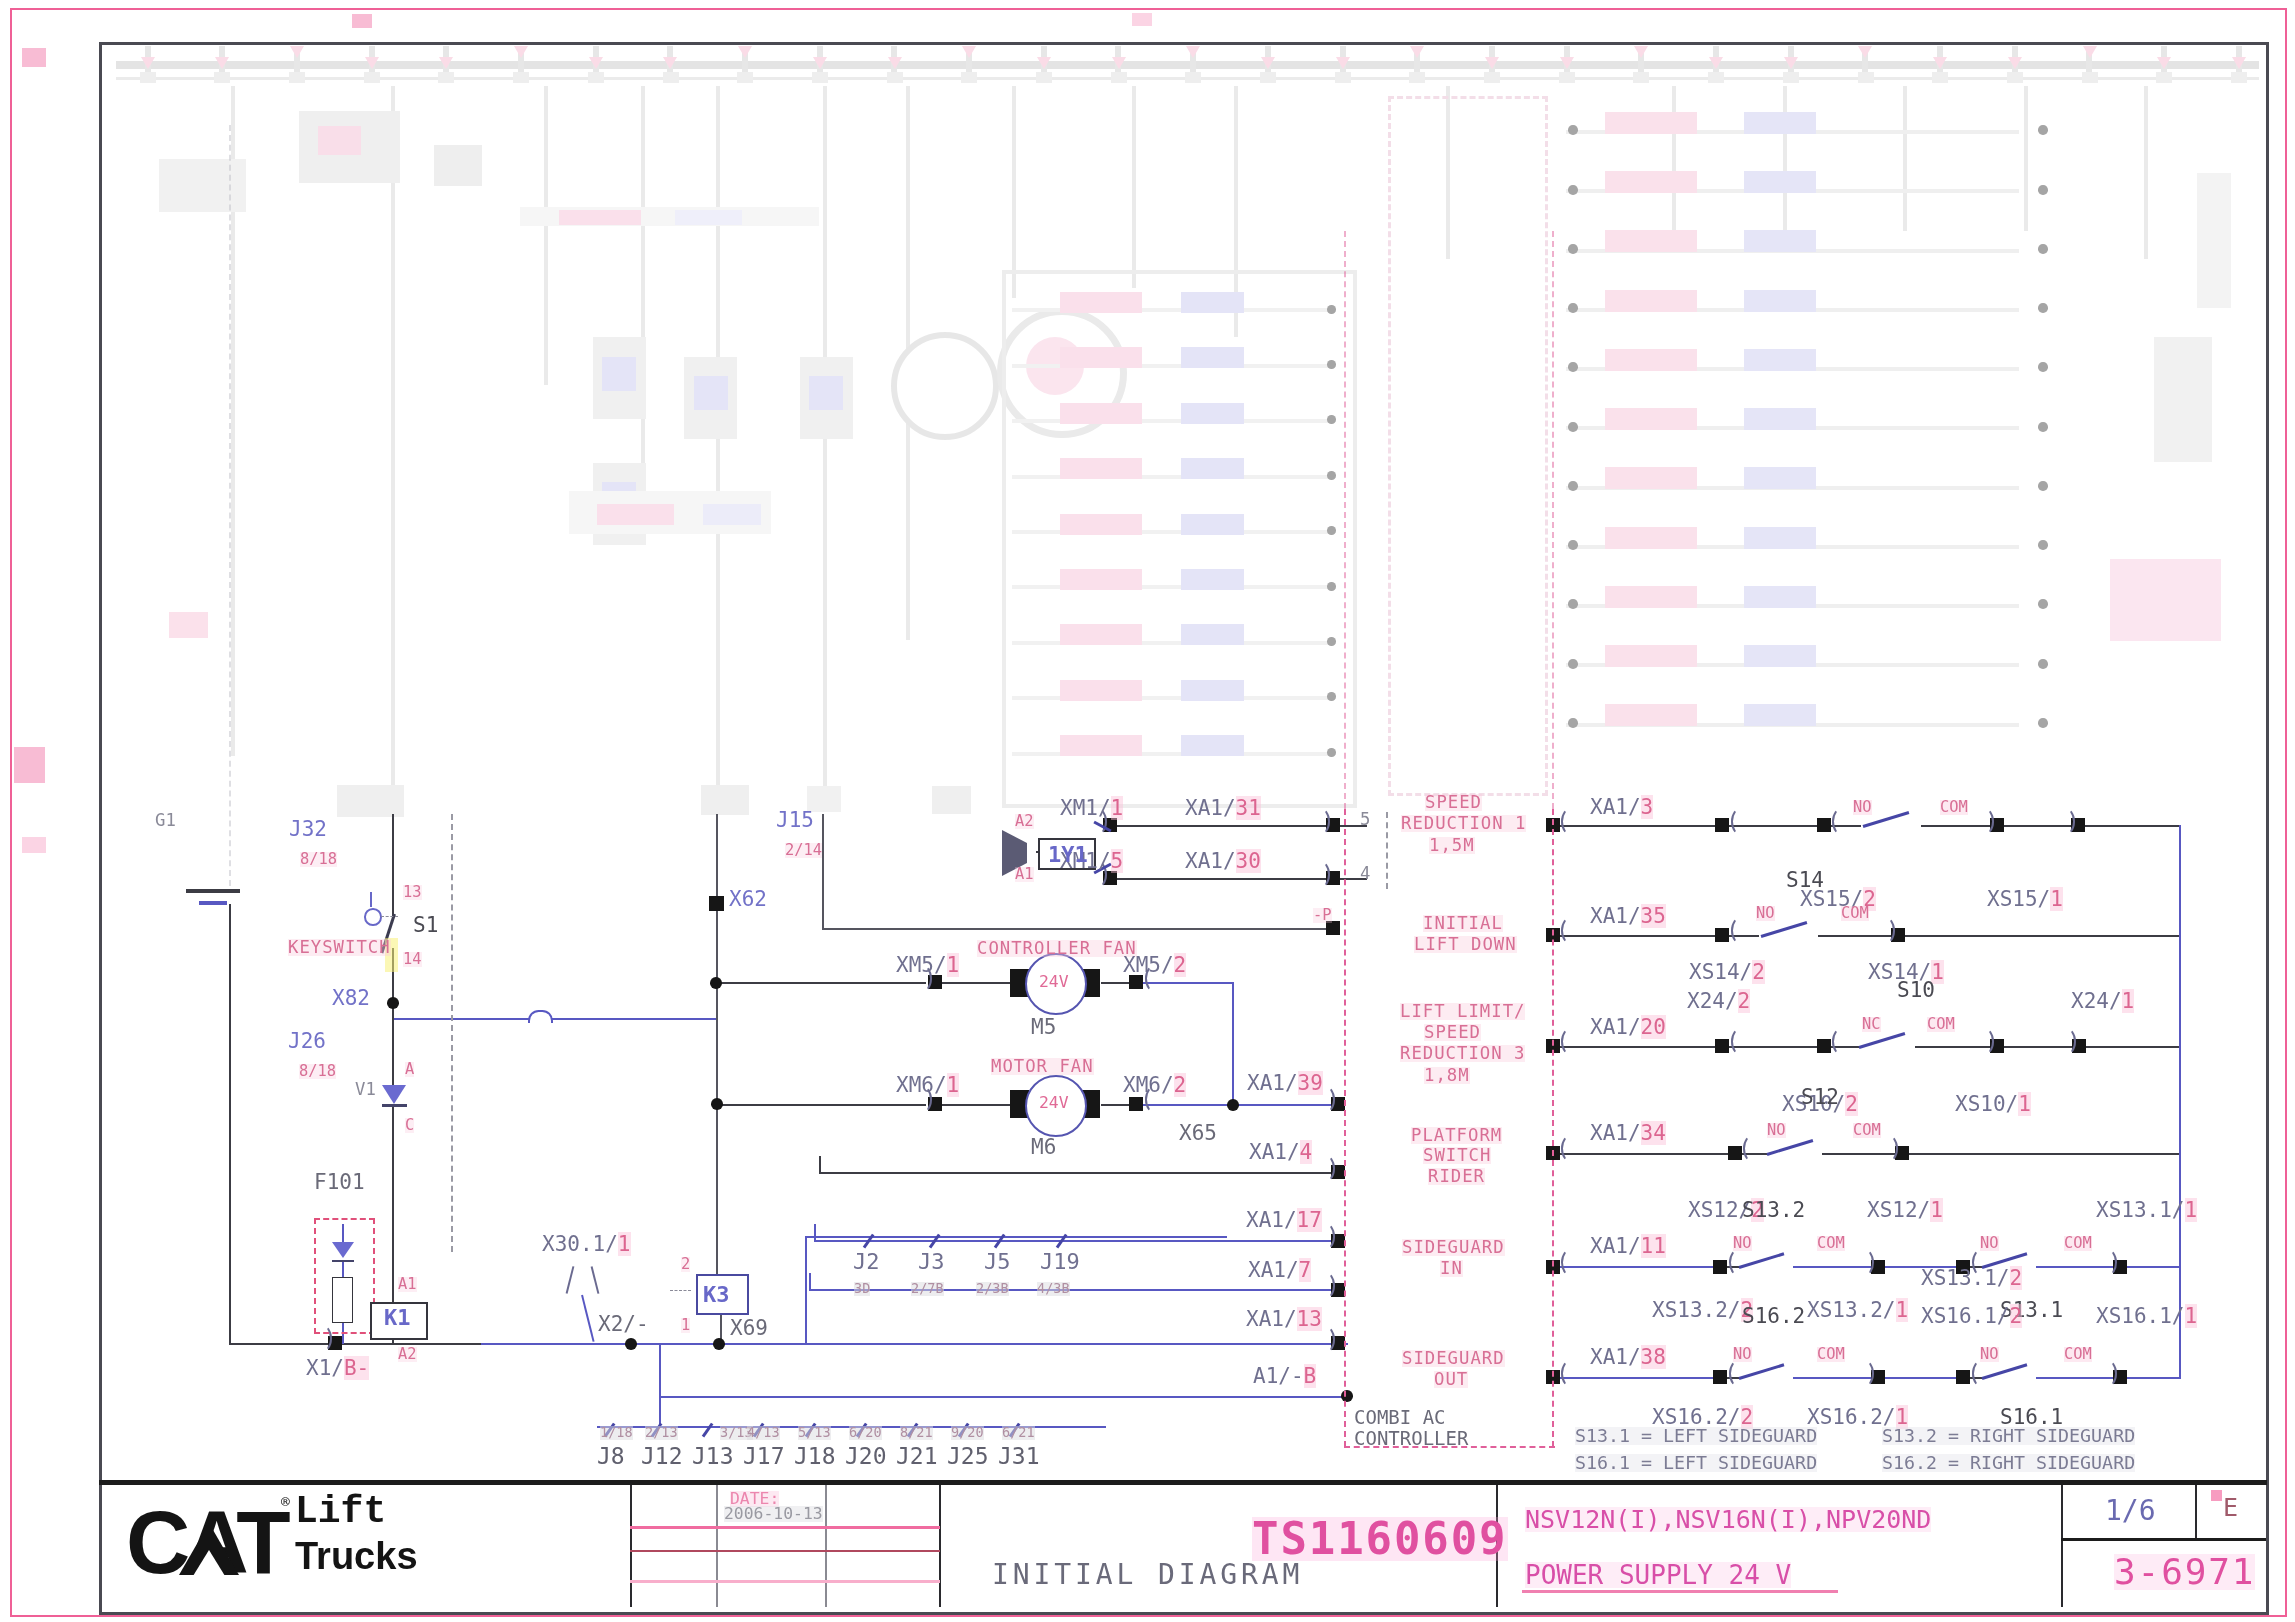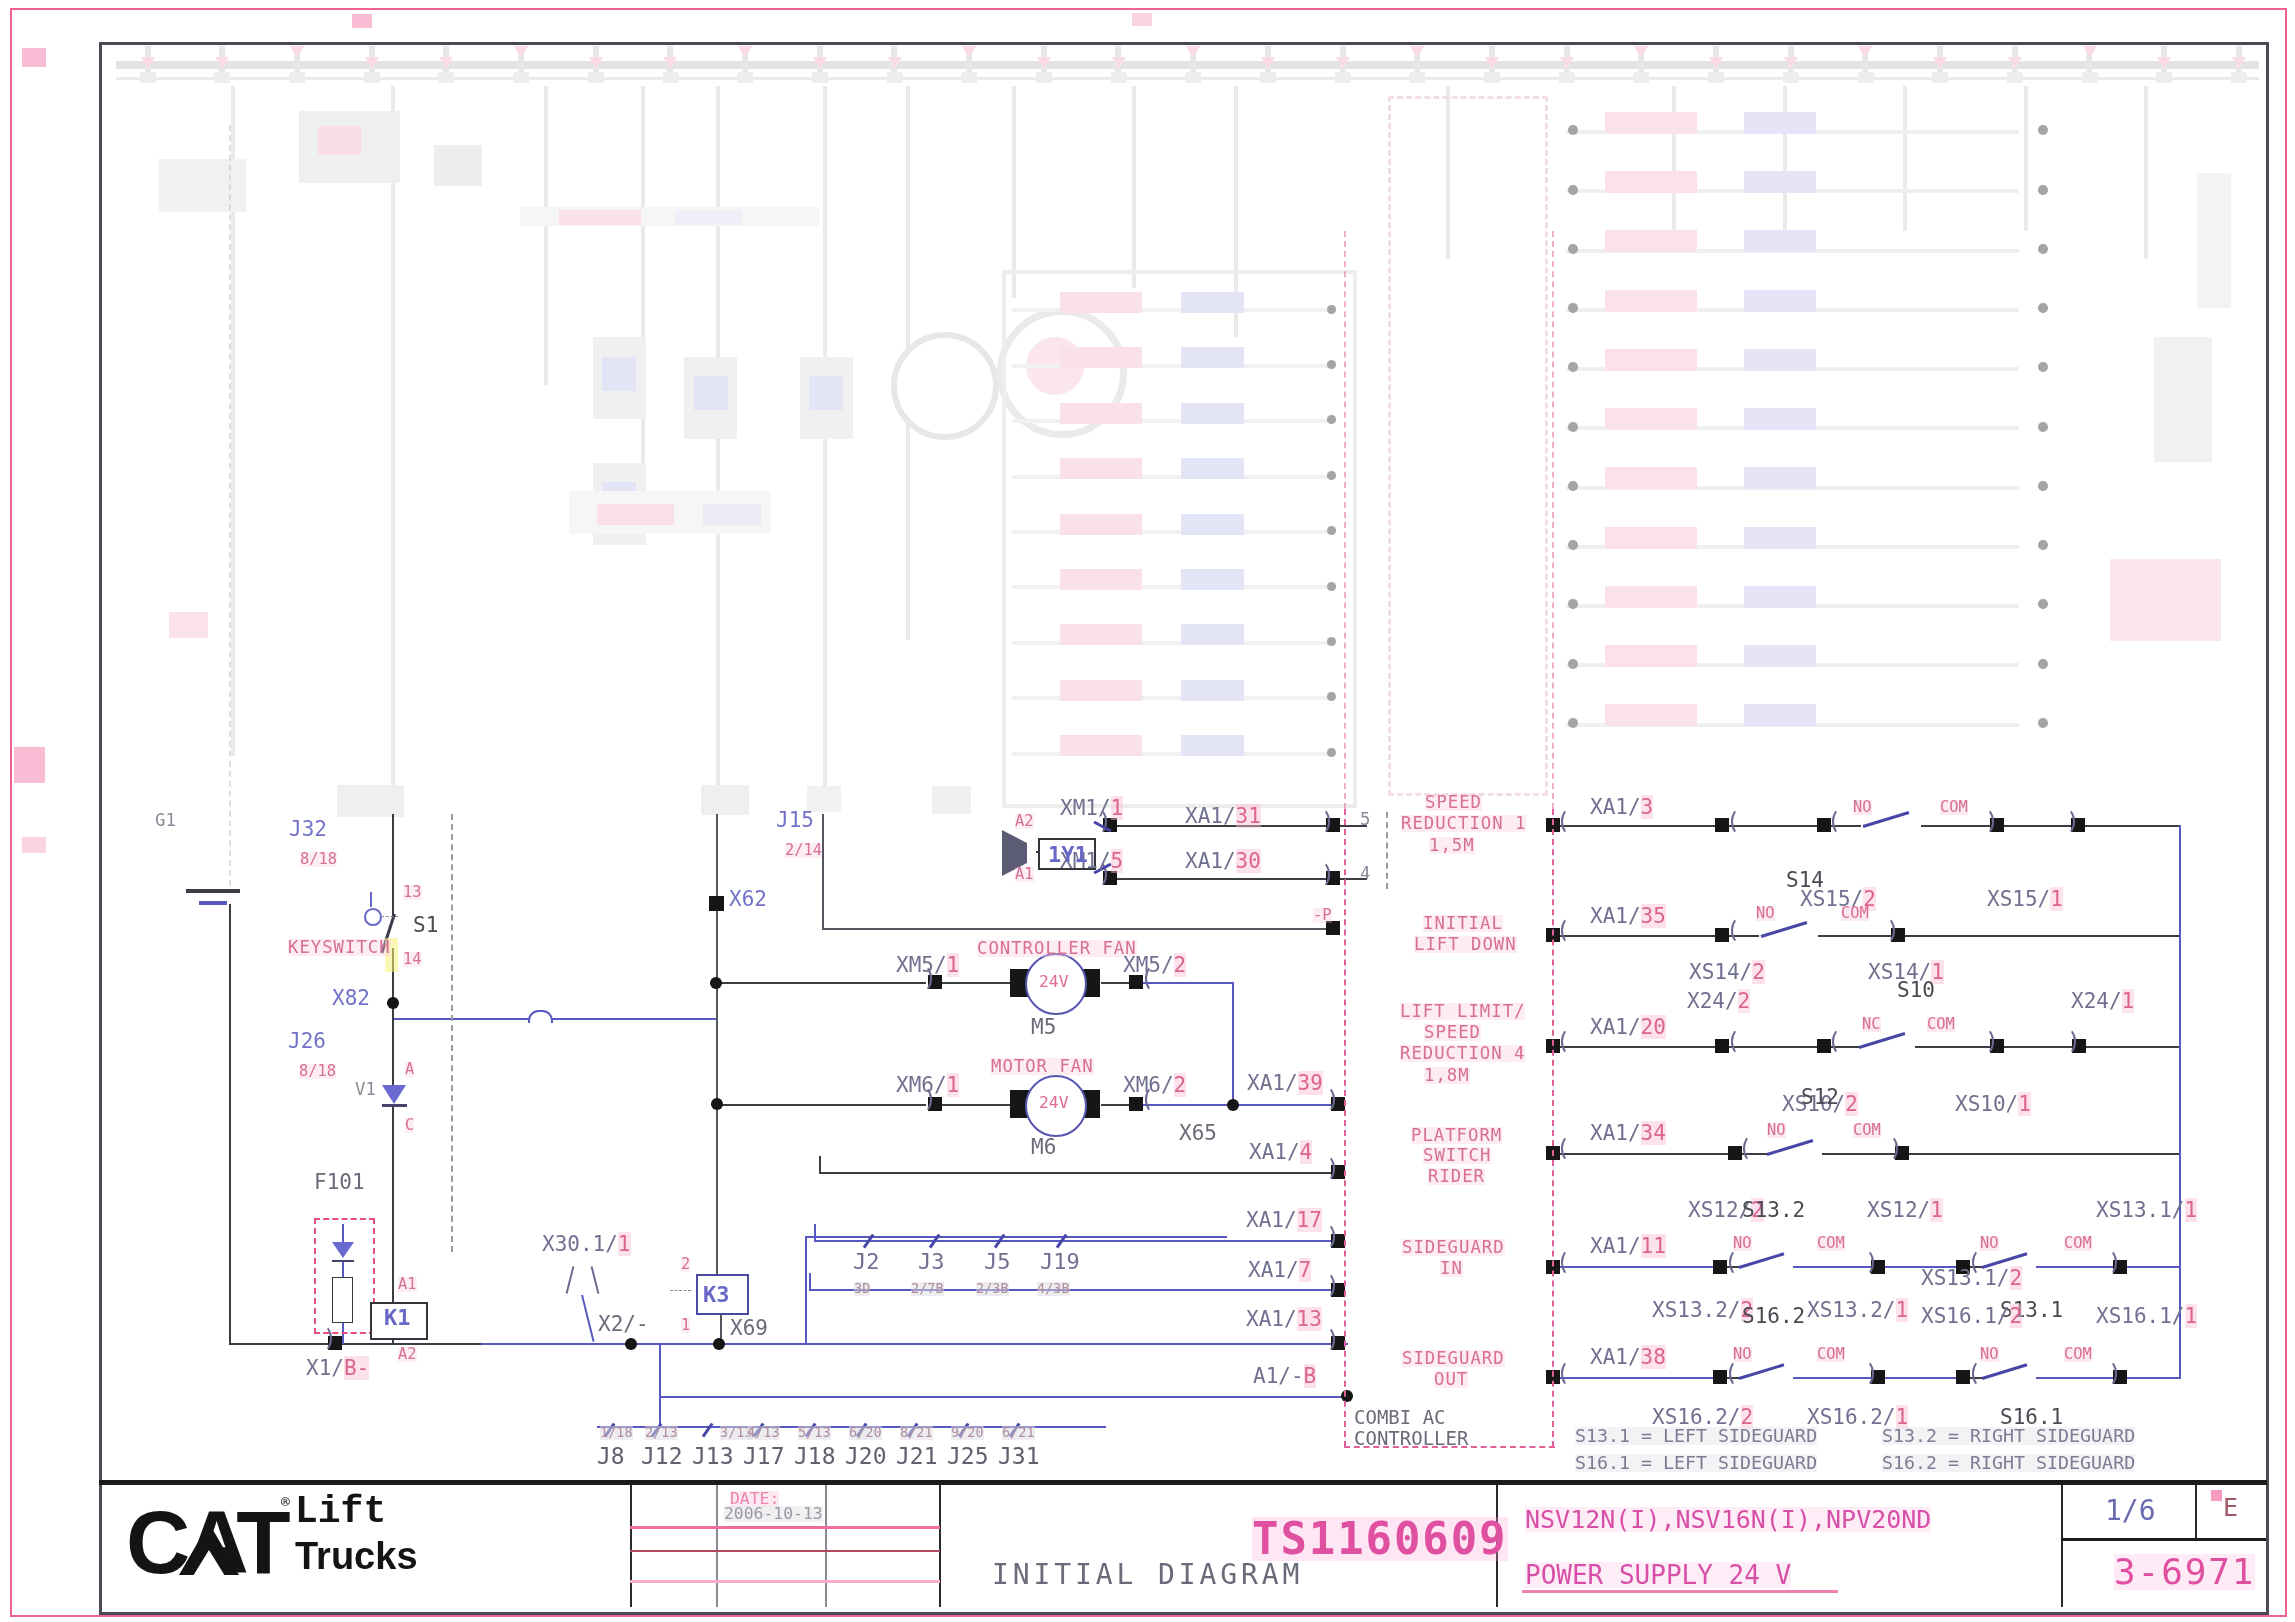--- a/index.html
+++ b/index.html
@@ -604,37 +604,37 @@
       <span class="lbl gr2" style="left: 1031px; top: 1137px;">M6</span>
       <span class="lbl blp" style="left: 1123px; top: 1075px;">XM6/<span class="sfx">2</span></span>
       <span class="lbl blp" style="left: 1247px; top: 1073px;">XA1/<span class="sfx">39</span></span>
       <span class="lbl gr2" style="left: 1179px; top: 1123px;">X65</span>
       <span class="lbl blp" style="left: 1249px; top: 1142px;">XA1/<span class="sfx">4</span></span>
       <span class="lbl blp" style="left: 1246px; top: 1210px;">XA1/<span class="sfx">17</span></span>
       <span class="lbl blp" style="left: 1248px; top: 1260px;">XA1/<span class="sfx">7</span></span>
       <span class="lbl blp" style="left: 1246px; top: 1309px;">XA1/<span class="sfx">13</span></span>
       <span class="lbl blp" style="left: 1253px; top: 1366px;">A1/-<span class="sfx">B</span></span>
       <span class="lbl blp" style="left: 1060px; top: 798px;">XM1/<span class="sfx">1</span></span>
-      <span class="lbl blp" style="left: 1185px; top: 798px; margin-top: 8px;">XA1/<span class="sfx">31</span></span>
+      <span class="lbl blp" style="left: 1185px; top: 798px;">XA1/<span class="sfx">31</span></span>
       <span class="lbl blp" style="left: 1060px; top: 851px;">XM1/<span class="sfx">5</span></span>
       <span class="lbl blp" style="left: 1185px; top: 851px;">XA1/<span class="sfx">30</span></span>
       <span class="lbl blb" style="left: 1048px; top: 844px;">1Y1</span>
       <span class="lbl pk2" style="left: 1015px; top: 814px;">A2</span>
       <span class="lbl pk2" style="left: 1015px; top: 867px;">A1</span>
       <span class="lbl gr" style="left: 1360px; top: 811px;">5</span>
       <span class="lbl gr" style="left: 1360px; top: 865px;">4</span>
       <span class="lbl pk2" style="left: 1313px; top: 908px;">-P</span>
       <span class="lbl fn" style="left: 1425px; top: 794px;">SPEED</span>
       <span class="lbl fn" style="left: 1401px; top: 815px;">REDUCTION 1</span>
       <span class="lbl fn" style="left: 1429px; top: 837px;">1,5M</span>
       <span class="lbl fn" style="left: 1423px; top: 915px;">INITIAL</span>
       <span class="lbl fn" style="left: 1414px; top: 936px;">LIFT DOWN</span>
       <span class="lbl fn" style="left: 1400px; top: 1003px;">LIFT LIMIT/</span>
       <span class="lbl fn" style="left: 1424px; top: 1024px;">SPEED</span>
-      <span class="lbl fn" style="left: 1400px; top: 1045px;">REDUCTION 4</span>
+      <span class="lbl fn" style="left: 1400px; top: 1045px;">REDUCTION 3</span>
       <span class="lbl fn" style="left: 1424px; top: 1067px;">1,8M</span>
       <span class="lbl fn" style="left: 1411px; top: 1127px;">PLATFORM</span>
       <span class="lbl fn" style="left: 1423px; top: 1147px;">SWITCH</span>
       <span class="lbl fn" style="left: 1428px; top: 1168px;">RIDER</span>
       <span class="lbl fn" style="left: 1402px; top: 1239px;">SIDEGUARD</span>
       <span class="lbl fn" style="left: 1440px; top: 1260px;">IN</span>
       <span class="lbl fn" style="left: 1402px; top: 1350px;">SIDEGUARD</span>
       <span class="lbl fn" style="left: 1434px; top: 1371px;">OUT</span>
       <span class="lbl blp" style="left: 1590px; top: 797px;">XA1/<span class="sfx">3</span></span>
       <span class="lbl pks" style="left: 1853px; top: 800px;">NO</span>

